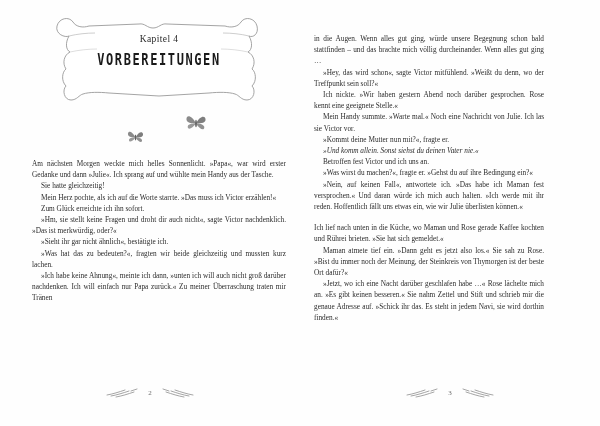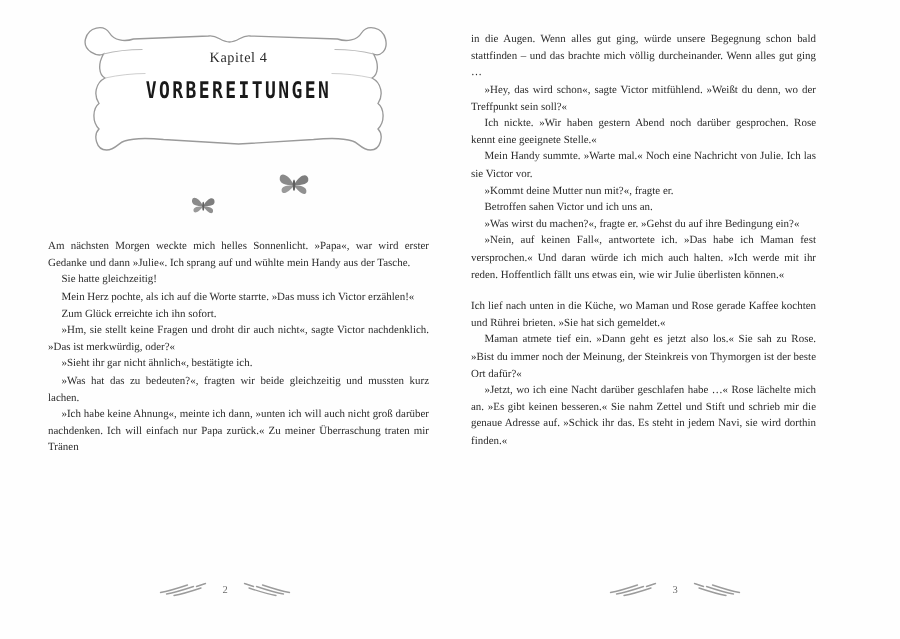--- a/index.html
+++ b/index.html
@@ -76,21 +76,21 @@
   
   .body-text {
     font-family: "Liberation Serif", serif;
     font-size: 7.3px;
     line-height: 11.2px;
     text-align: justify;
     text-justify: inter-word;
     color: #2b2b2b;
     hyphens: auto;
   }
-  .page-right .body-text { padding-top: 20px; }
+  .page-right .body-text { padding-top: 33px; }
   .body-text p { margin: 0; text-indent: 9px; }
   .body-text p.noindent { text-indent: 0; }
   .body-text p.ital { font-style: italic; }
   .body-text p.gap-before { margin-top: 10px; }
 
   
   .folio {
     position: absolute;
     bottom: 26px;
     left: 0;
@@ -211,21 +211,22 @@
     </div>
   </div>
 
   <div class="page page-right">
     <div class="body-text">
       <p class="noindent">in die Augen. Wenn alles gut ging, würde unsere Begegnung schon bald stattfinden – und das brachte mich völlig durcheinander. Wenn alles gut ging …</p>
       <p>»Hey, das wird schon«, sagte Victor mitfühlend. »Weißt du denn, wo der Treffpunkt sein soll?«</p>
       <p>Ich nickte. »Wir haben gestern Abend noch darüber gesprochen. Rose kennt eine geeignete Stelle.«</p>
       <p>Mein Handy summte. »Warte mal.« Noch eine Nachricht von Julie. Ich las sie Victor vor.</p>
       <p>»Kommt deine Mutter nun mit?«, fragte er.</p>
-      <p>Betroffen sahen Victor und ich uns an.</p>
+      <p class="ital">»Und komm allein. Sonst siehst du deinen Vater nie.«</p>
+      <p>Betroffen fest Victor und ich uns an.</p>
       <p>»Was wirst du machen?«, fragte er. »Gehst du auf ihre Bedingung ein?«</p>
       <p>»Nein, auf keinen Fall«, antwortete ich. »Das habe ich Maman fest versprochen.« Und daran würde ich mich auch halten. »Ich werde mit ihr reden. Hoffentlich fällt uns etwas ein, wie wir Julie überlisten können.«</p>
       <p class="noindent gap-before">Ich lief nach unten in die Küche, wo Maman und Rose gerade Kaffee kochten und Rührei brieten. »Sie hat sich gemeldet.«</p>
       <p>Maman atmete tief ein. »Dann geht es jetzt also los.« Sie sah zu Rose. »Bist du immer noch der Meinung, der Steinkreis von Thymorgen ist der beste Ort dafür?«</p>
       <p>»Jetzt, wo ich eine Nacht darüber geschlafen habe …« Rose lächelte mich an. »Es gibt keinen besseren.« Sie nahm Zettel und Stift und schrieb mir die genaue Adresse auf. »Schick ihr das. Es steht in jedem Navi, sie wird dorthin finden.«</p>
     </div>
 
     <div class="folio">
       <svg width="34" height="10" viewBox="0 0 34 10">
         <g stroke="#9b9b9b" stroke-width="0.9" fill="none" stroke-linecap="round">

